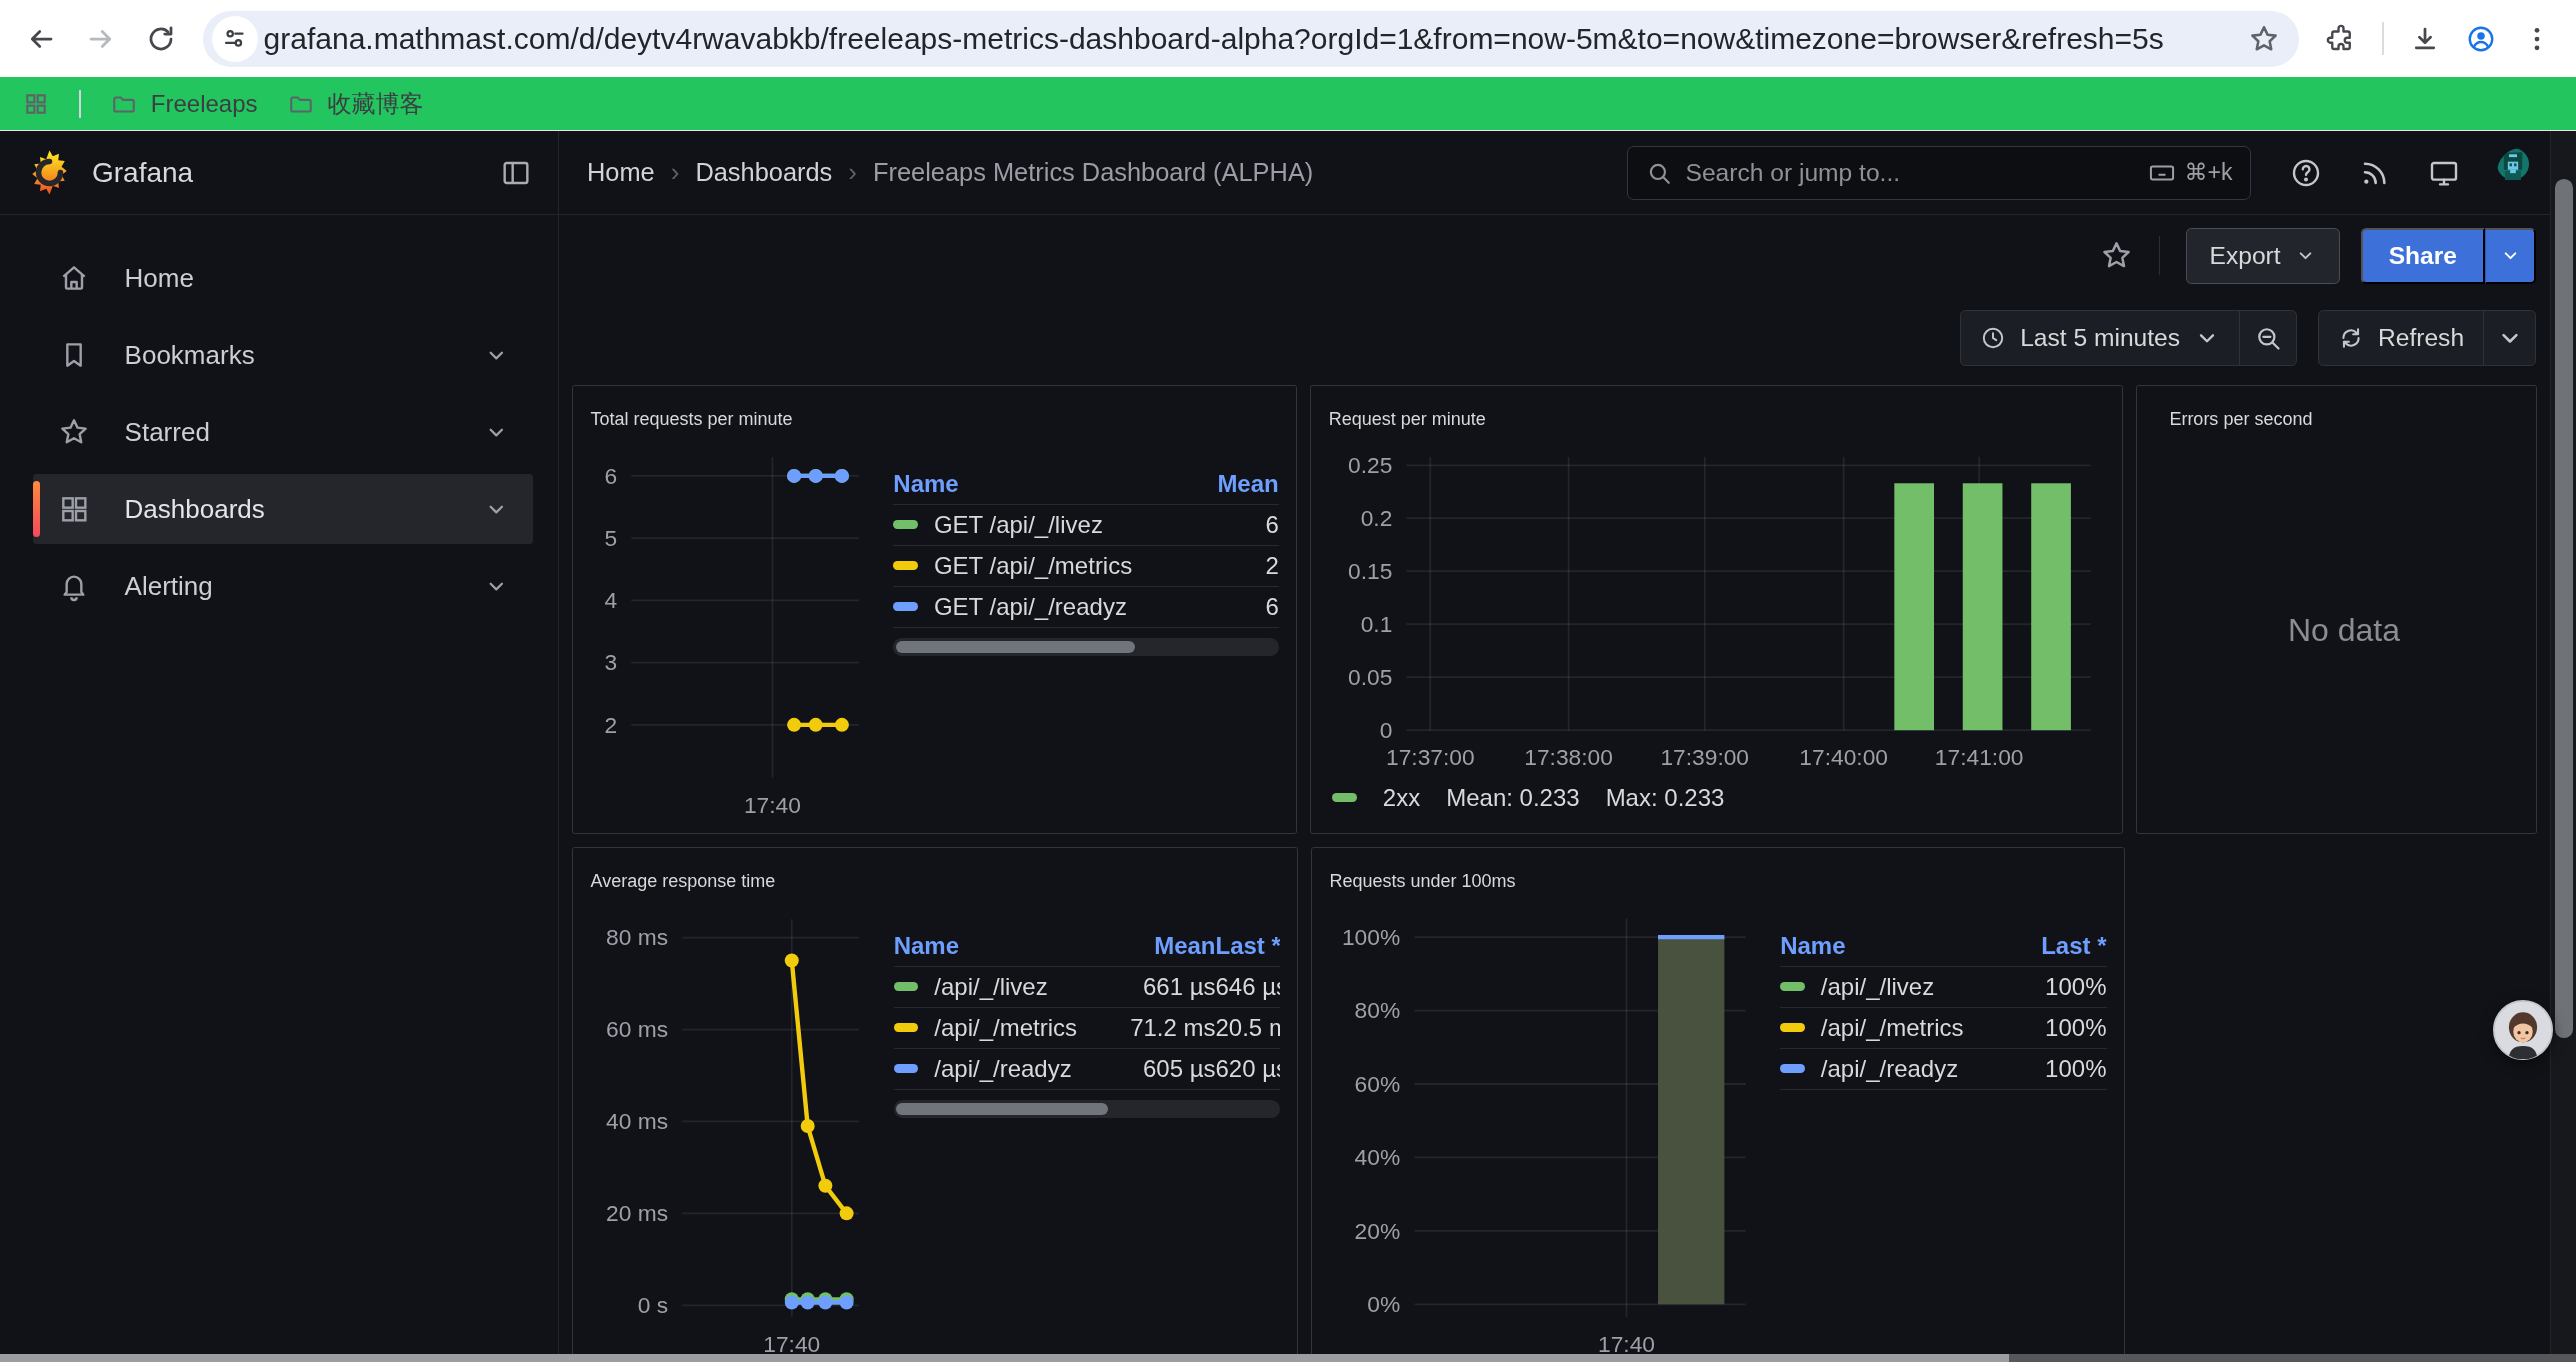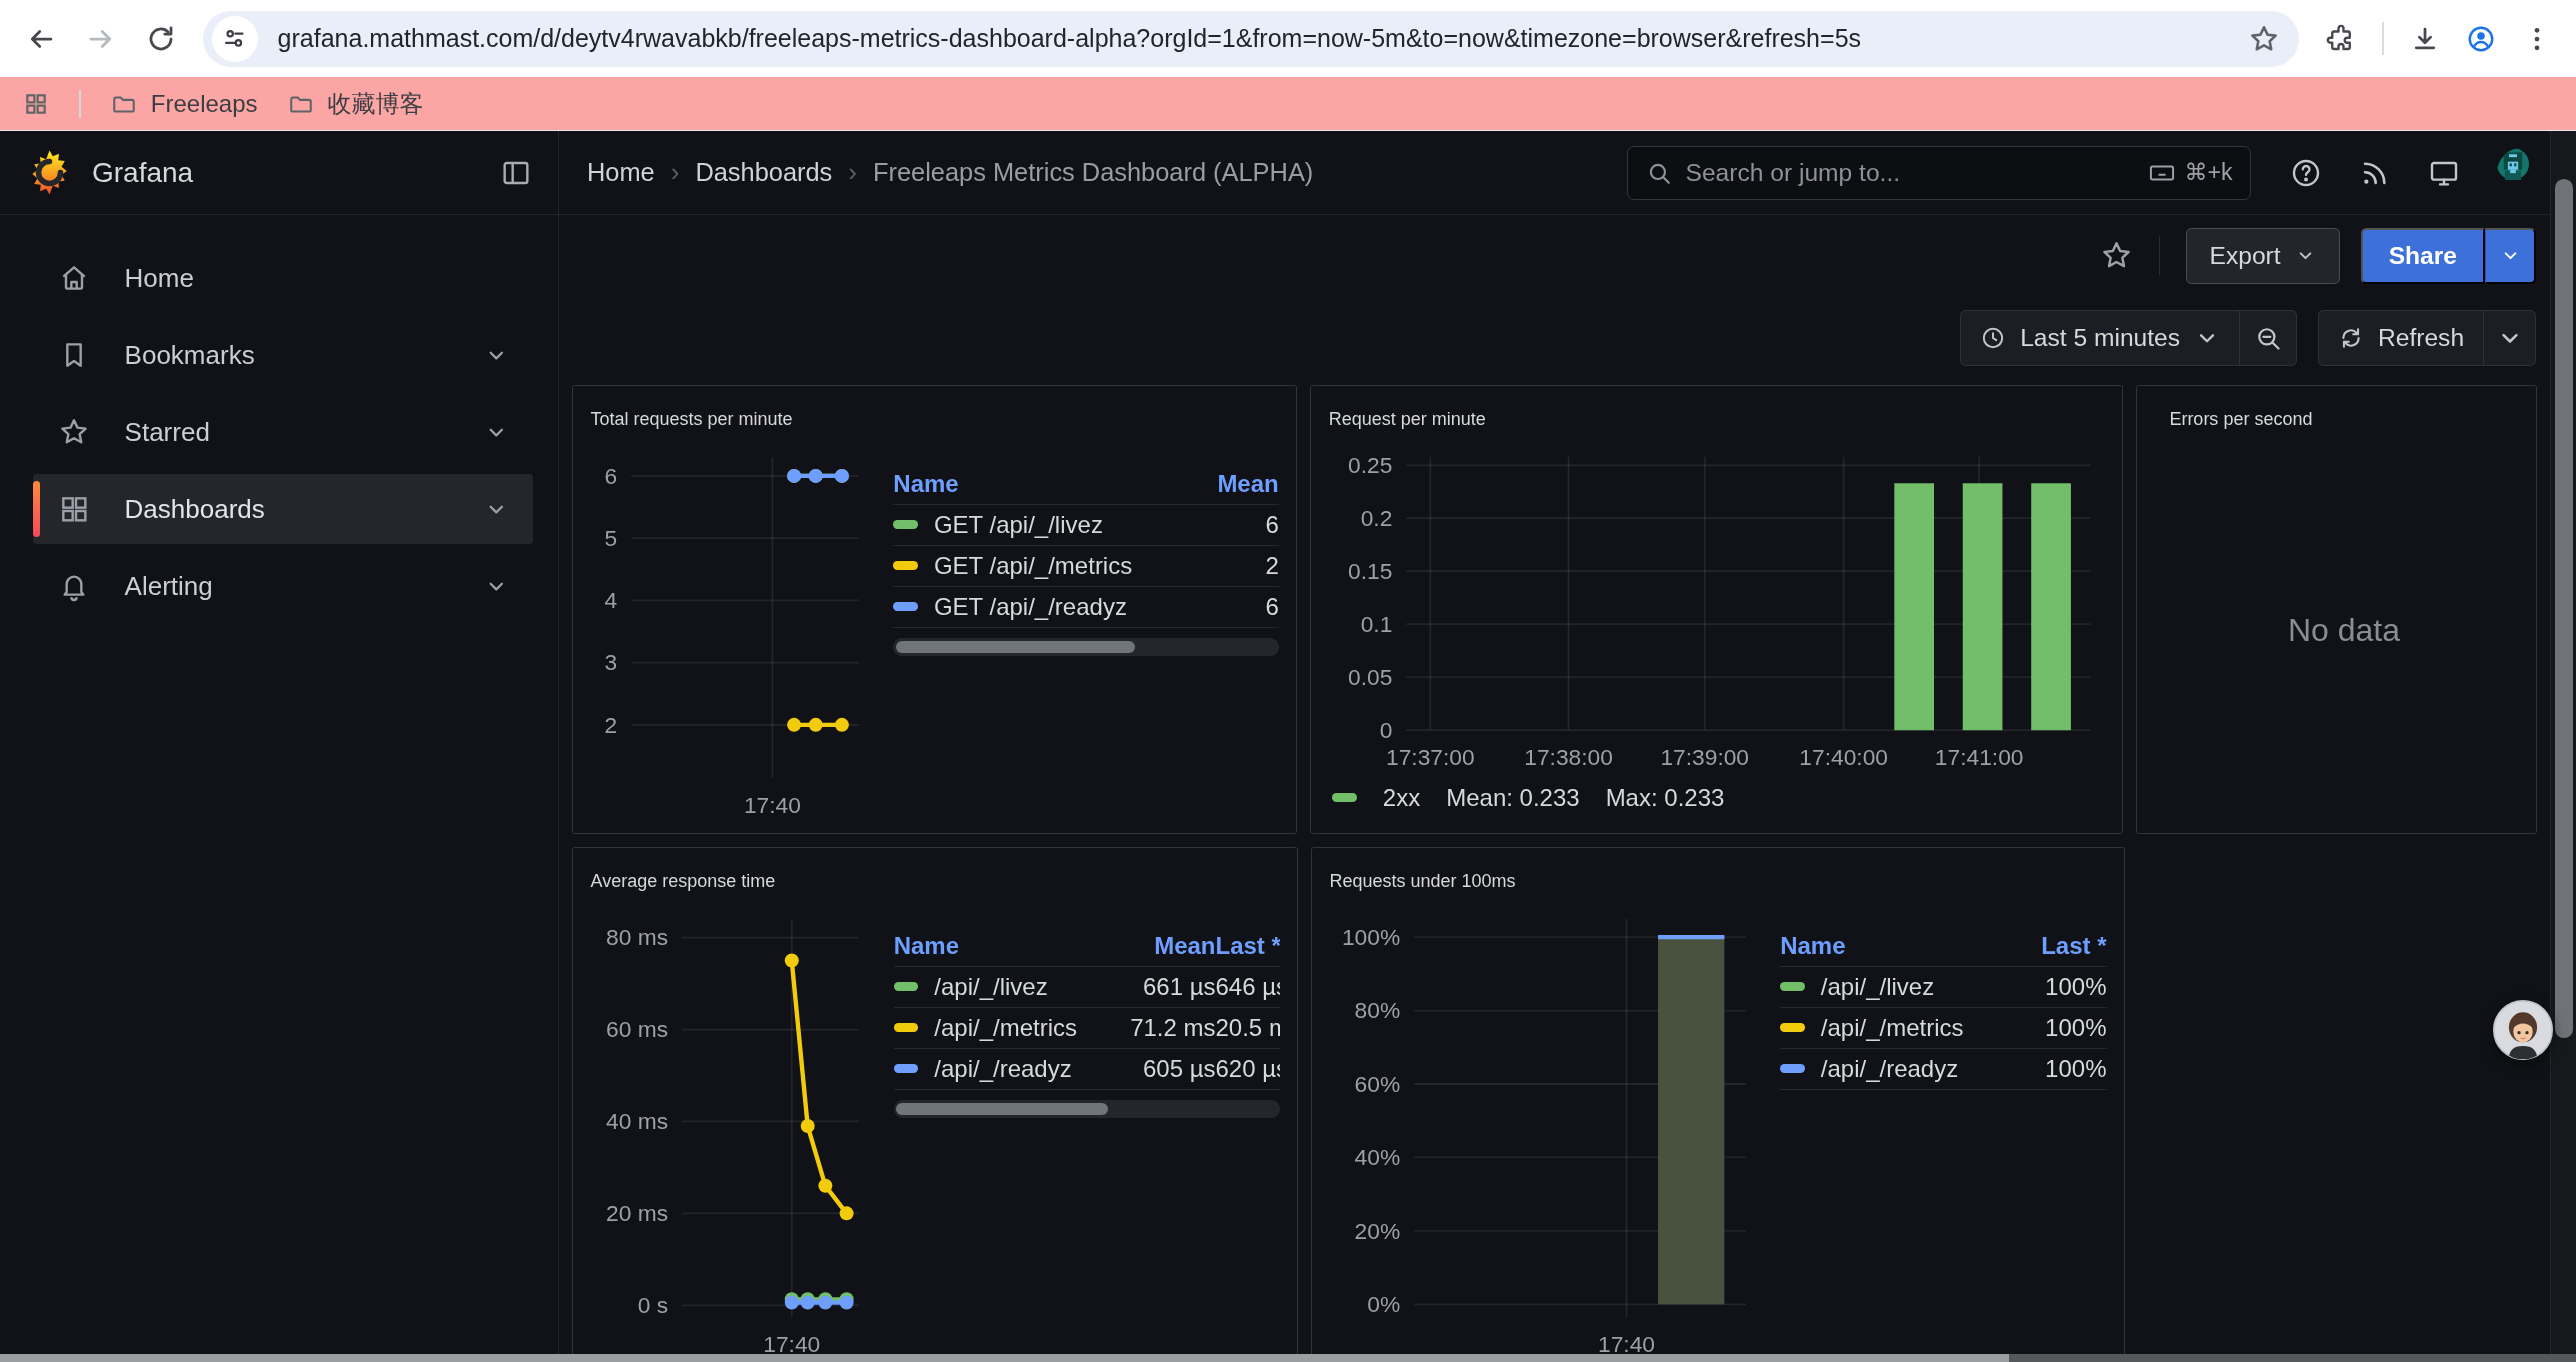--- a/index.html
+++ b/index.html
@@ -8,28 +8,28 @@
 
   
   .chrome { height:77px; background:#ffffff; display:flex; align-items:center; padding:0 14px; gap:7px; }
   .nav-btn { width:53px; height:53px; border-radius:50%; display:flex; align-items:center; justify-content:center; flex:none; }
   .nav-btn svg { width:30px; height:30px; }
   .ic-dark { color:#46484d; } .ic-grey { color:#b6b9be; } .ic-mid { color:#5f6368; }
   .omnibox { flex:1; height:56px; background:#e9eef8; border-radius:28px; display:flex; align-items:center;
     padding:0 19px 0 8.8px; margin:0 8.8px; min-width:0; }
   .tune-wrap { width:46px; height:46px; background:#fff; border-radius:50%; display:flex; align-items:center; justify-content:center; flex:none; }
   .tune-wrap svg { width:24.6px; height:24.6px; color:#3c4043; }
-  .url-text { font-size:25px; color:#222529; margin-left:20px; white-space:nowrap; overflow:hidden; flex:1; }
+  .url-text { font-size:30px; color:#222529; margin-left:6px; white-space:nowrap; overflow:hidden; flex:1; }
   .omni-star { margin-left:12.3px; flex:none; }
   .chrome-right { display:flex; align-items:center; gap:26px; padding:0 10.5px; flex:none; }
   .chrome-right svg { width:30px; height:30px; }
   .vsep-l { width:1.8px; height:33px; background:#dadce0; }
 
   
-  .bookmarks { height:54px; background:#fca5a5; border-bottom:0.9px solid #e5e7ea; display:flex; align-items:center; padding:0 23px; gap:30px; }
+  .bookmarks { height:54px; background:#22c55e; border-bottom:0.9px solid #e5e7ea; display:flex; align-items:center; padding:0 23px; gap:30px; }
   .bookmarks svg { width:26px; height:26px; color:#5f6368; }
   .bm-item { display:flex; align-items:center; gap:14px; font-size:24px; color:#3b3e43; }
   .bm-sep { width:1.8px; height:28px; background:#d2d5d9; }
 
   
   .gf { height:1231px; background:#111217; color:#cdced4; display:flex; flex-direction:column; position:relative; }
   .gf-top { height:84px; display:flex; align-items:center; border-bottom:0.9px solid #222529; padding-right:30px; flex:none; }
   .brand { width:559px; height:100%; display:flex; align-items:center; gap:19px; padding:0 26px; border-right:0.9px solid #222529; flex:none; }
   .brand-name { font-size:28px; color:#d8d9da; }
   .panel-toggle { margin-left:auto; color:#aaacb3; }

